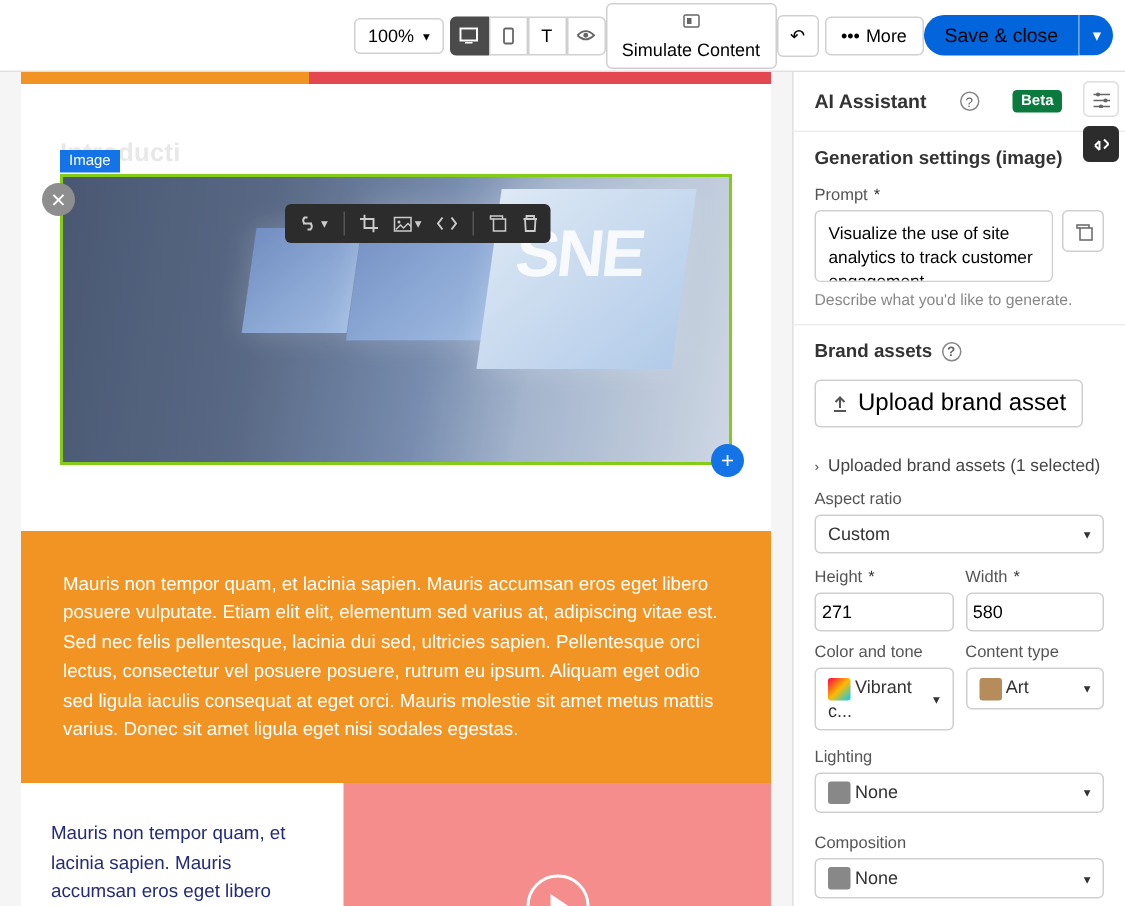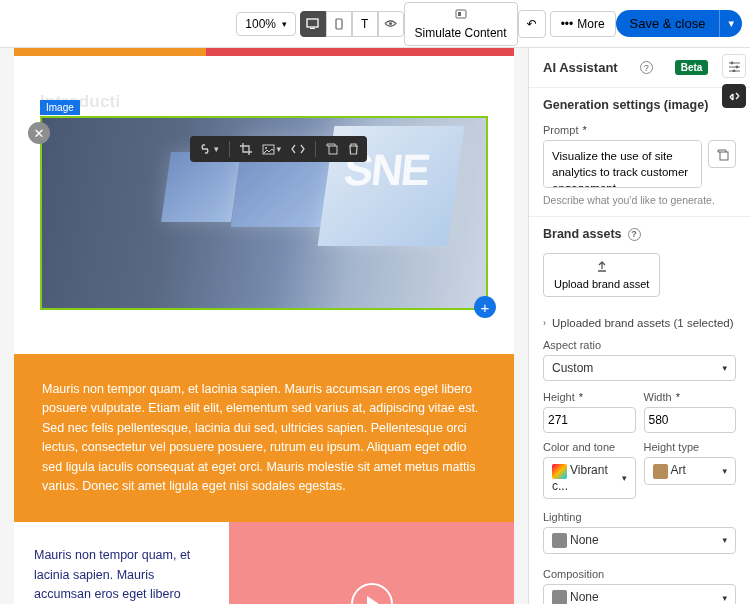--- a/index.html
+++ b/index.html
@@ -59,21 +59,21 @@
 .help-icon { width: 13px; height: 13px; border: 1px solid #888; border-radius: 50%; font-size: 9px; display: inline-flex; align-items: center; justify-content: center; color: #666; }
 .beta-badge { background: #0a7a3e; color: #fff; font-size: 10px; padding: 2px 6px; border-radius: 3px; font-weight:600;}
 .section-title { font-size: 12.5px; font-weight: 700; padding: 10px 14px 8px; border-top: 1px solid #eee; }
 .field-group { padding: 4px 14px 10px; }
 .field-label { font-size: 11px; color: #555; margin-bottom: 4px; display: flex; gap: 4px; align-items:center;}
 .req-star { color: #333; }
 .prompt-row { display: flex; gap: 6px; align-items:flex-start;}
 .textarea { flex:1; border: 1px solid #cfcfcf; border-radius: 4px; padding: 7px 8px; font-size: 11.5px; line-height: 1.4; min-height: 44px; resize: none; font-family:inherit;}
 .copy-btn { width: 28px; height: 28px; border: 1px solid #cfcfcf; border-radius: 4px; display: flex; align-items: center; justify-content: center; background:#fff; font-size:12px;}
 .helper-text { font-size: 10.5px; color: #888; margin-top: 6px; }
-.brand-btn { border: 1px solid #cfcfcf; border-radius: 4px; padding: 6px 10px; font-size: 11px; background: #fff; display: inline-flex; gap: 6px; align-items:center; margin-top:4px;flex-direction:column;}
+.brand-btn { border: 1px solid #cfcfcf; border-radius: 4px; padding: 6px 10px; font-size: 16px; background: #fff; display: inline-flex; gap: 6px; align-items:center; margin-top:4px;}
 .uploaded-row { font-size: 11.5px; color: #444; padding: 10px 14px 6px; display:flex; gap:6px; align-items:center;}
 .select { width: 100%; border: 1px solid #cfcfcf; border-radius: 4px; padding: 5px 8px; font-size: 12px; background: #fff; display: flex; align-items: center; justify-content: space-between; }
 .two-col { display: flex; gap: 8px; padding: 0 14px 8px; }
 .two-col .col { flex: 1; }
 .num-input { width: 100%; border: 1px solid #cfcfcf; border-radius: 4px; padding: 5px 4px; font-size: 12px; }
 .swatch { width: 15px; height: 15px; border-radius: 2px; display:inline-block; vertical-align:middle; margin-right:3px;}
 .sw-vibrant { background: linear-gradient(135deg,#f04,#fb0,#0cf);}
 .sw-art { background:#b68c5a;}
 .rail { position:absolute; top:48px; right:0; width:32px; display:flex; flex-direction:column; gap:6px; padding:6px 4px; z-index:20;}
 .rail-btn{width:24px; height:24px; border:1px solid #ddd; border-radius:4px; background:#fff; display:flex; align-items:center; justify-content:center; font-size:12px;}
@@ -294,21 +294,21 @@
 
     <div class="two-col">
       <div class="col">
         <div class="field-label">Color and tone</div>
         <div class="select">
           <span><span class="swatch sw-vibrant"></span><span>Vibrant c...</span></span>
           <span class="chev">▾</span>
         </div>
       </div>
       <div class="col">
-        <div class="field-label">Height type</div>
+        <div class="field-label">Content type</div>
         <div class="select">
           <span><span class="swatch sw-art"></span><span>Art</span></span>
           <span class="chev">▾</span>
         </div>
       </div>
     </div>
 
     <div class="field-group">
       <div class="field-label">Lighting</div>
       <div class="select">

